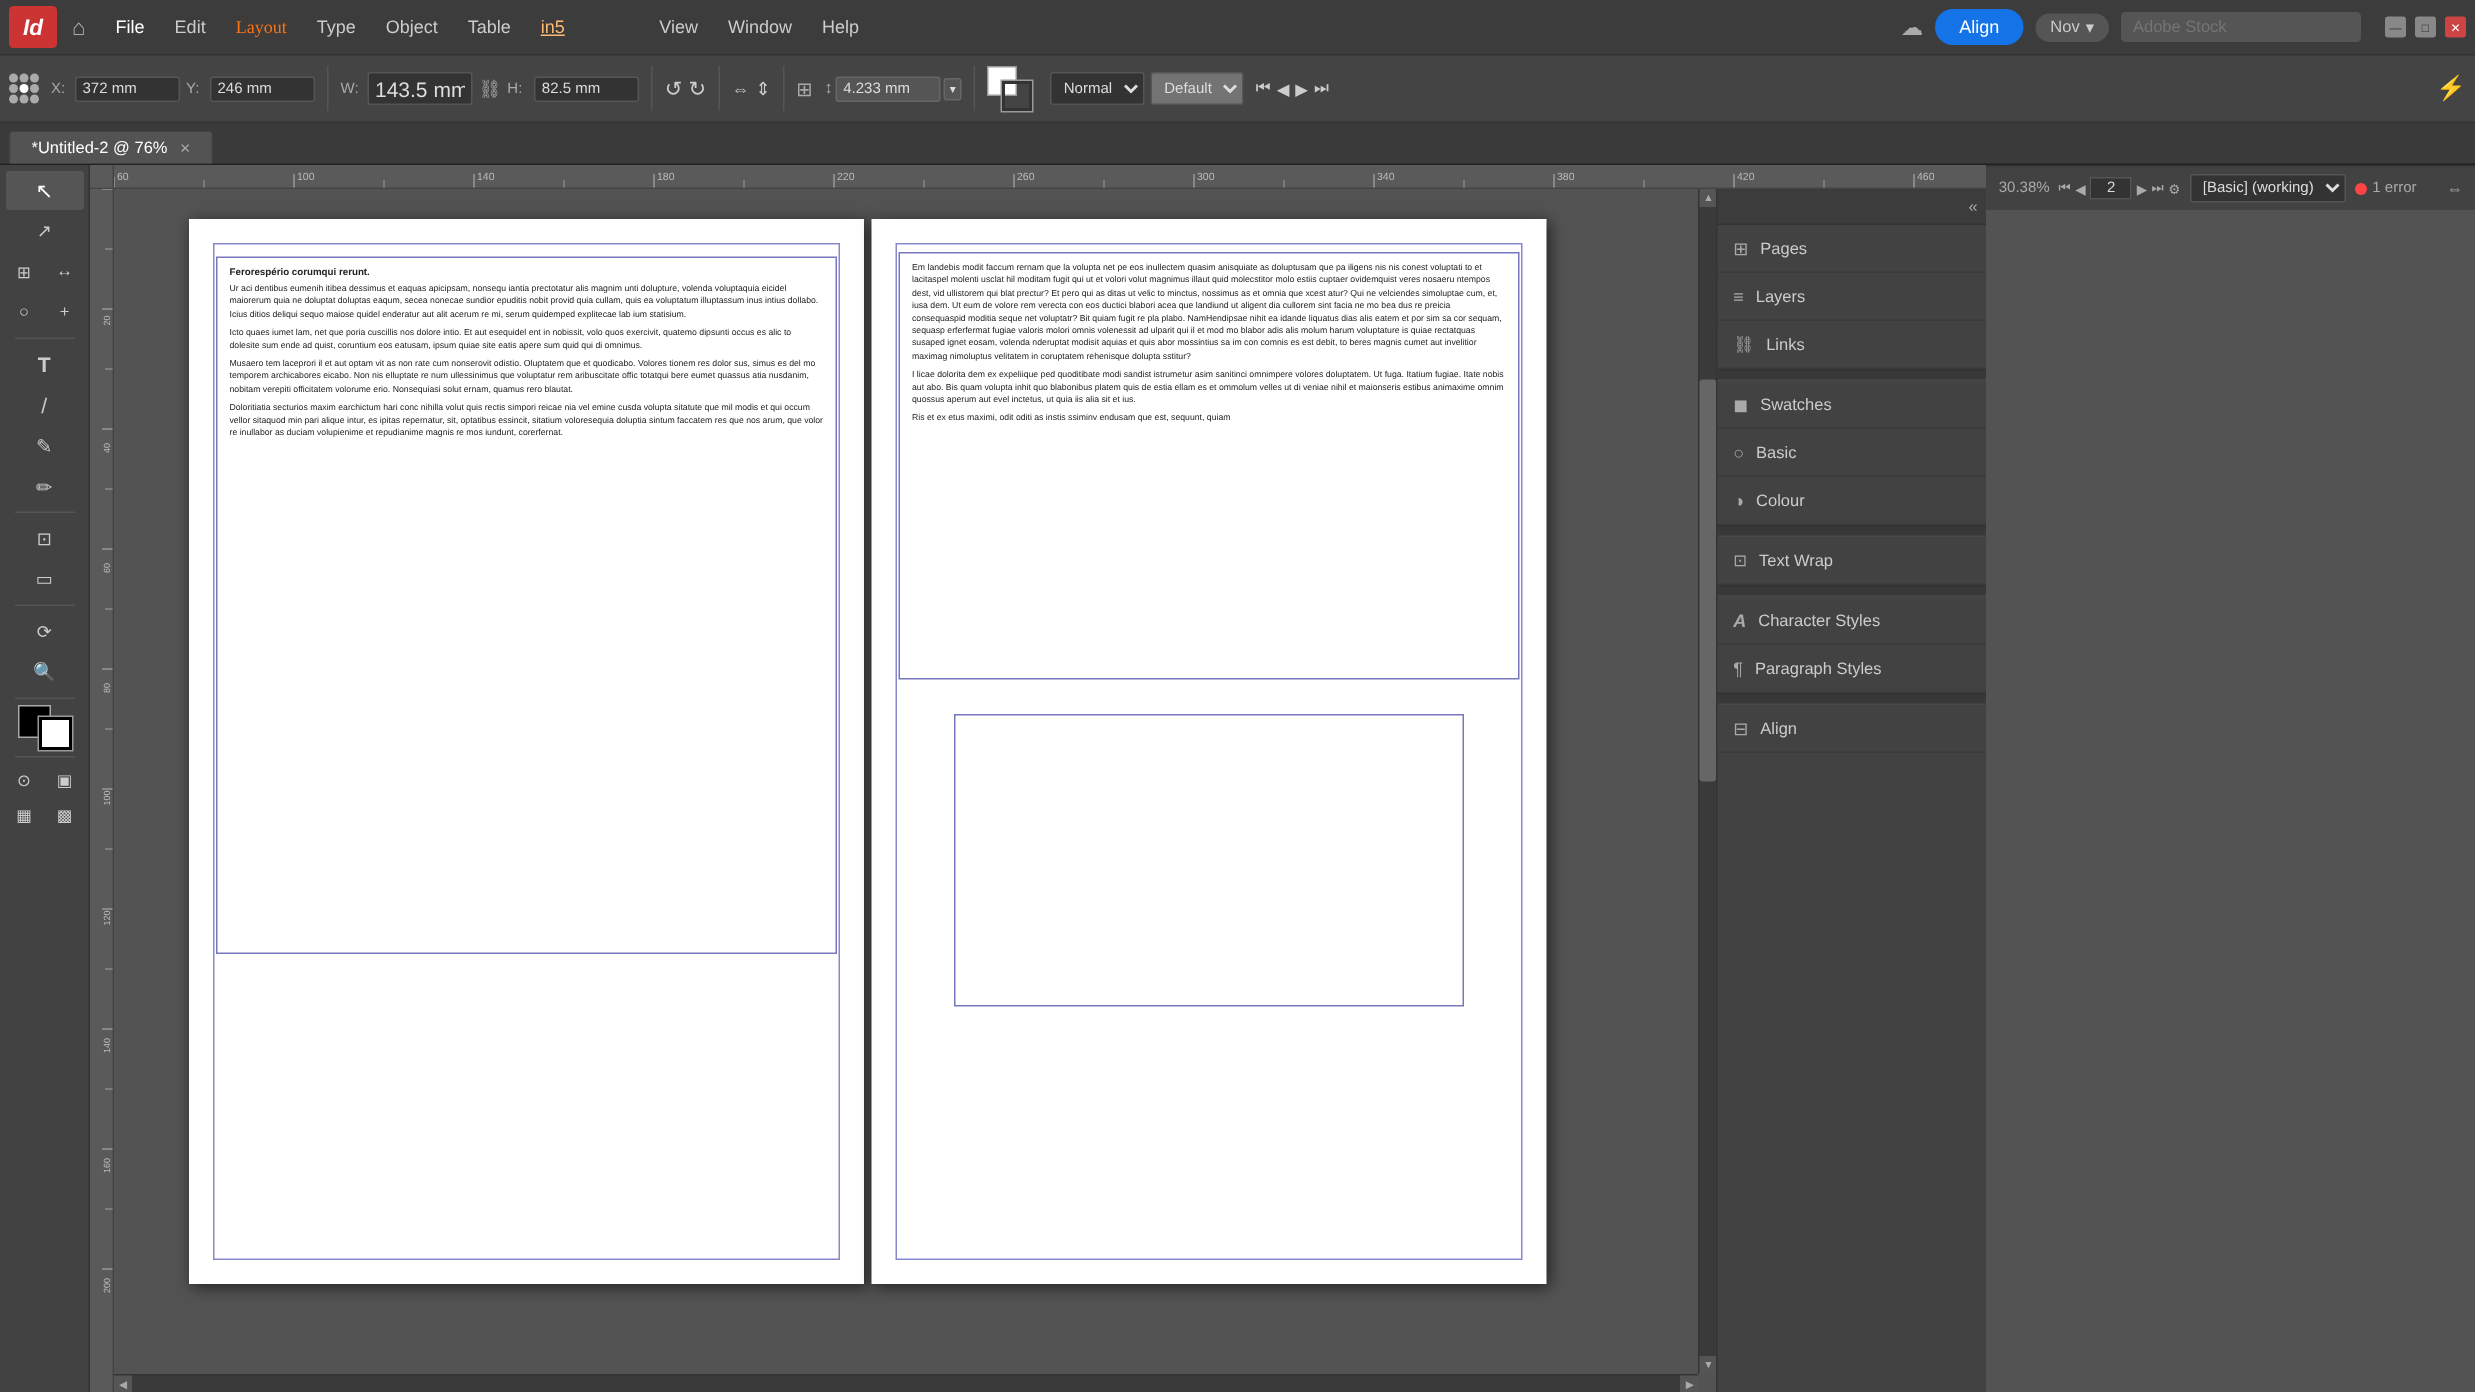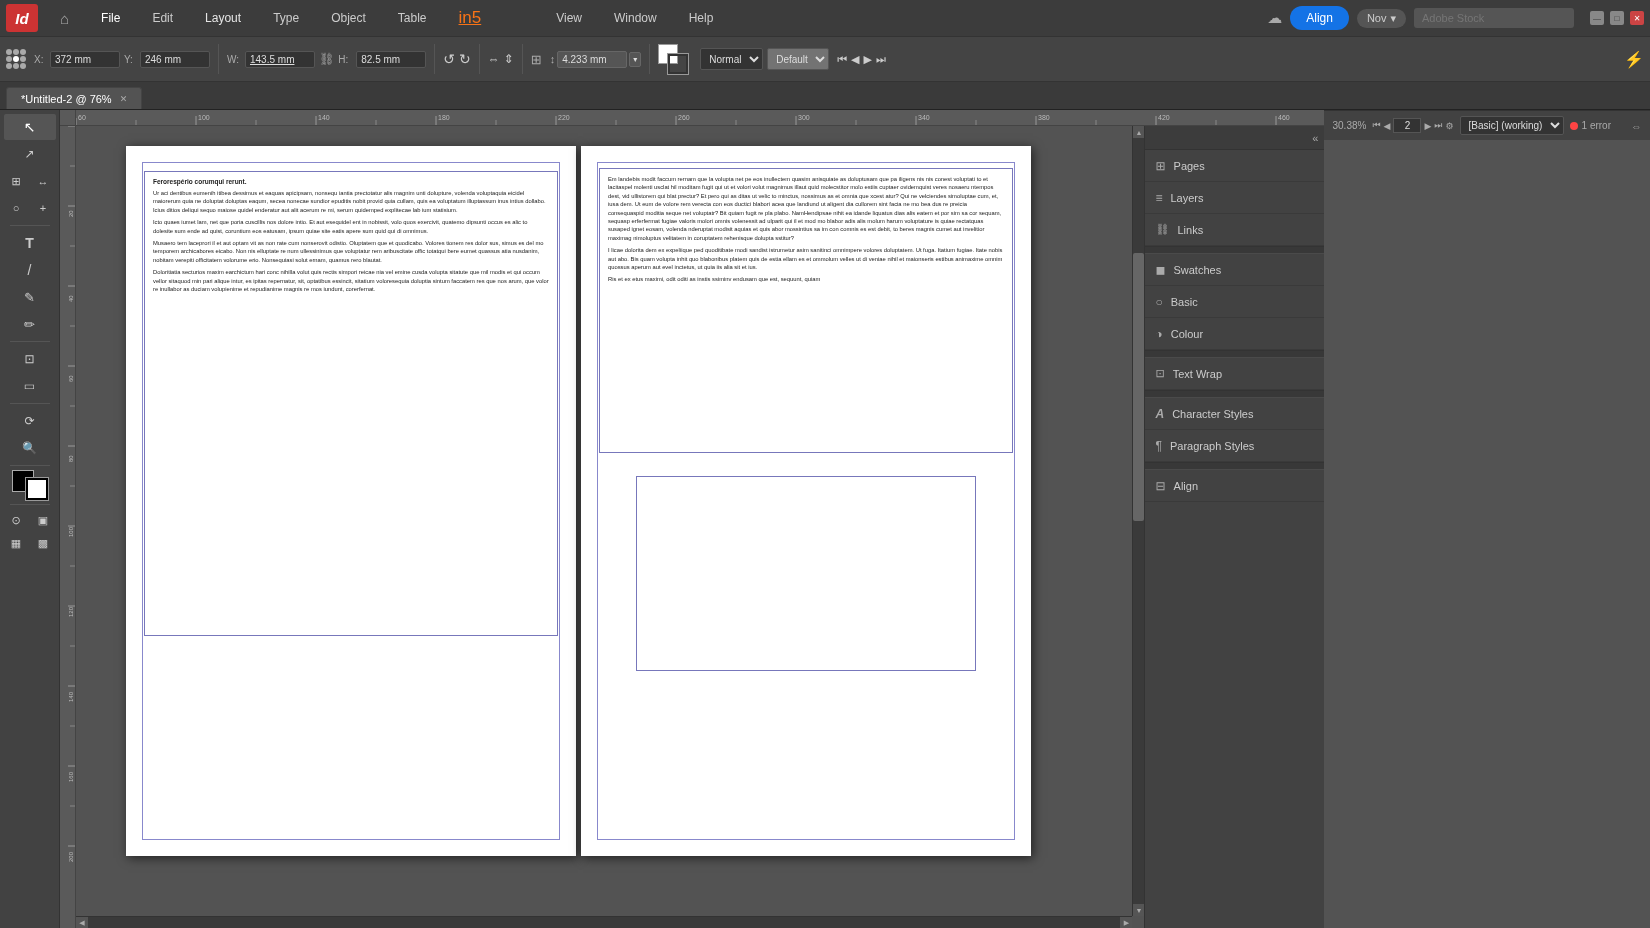--- a/index.html
+++ b/index.html
@@ -5,31 +5,31 @@
     * { margin: 0; padding: 0; box-sizing: border-box; }
     body { width: 1650px; height: 928px; overflow: hidden; font-family: 'Segoe UI', Arial, sans-serif; font-size: 11px; background: #535353; }
     .menu-item { padding: 4px 10px; cursor: pointer; border-radius: 3px; }
 
   </style>
 </head>
 <body>
 
 <div style="width:1650px; height:928px; display:flex; flex-direction:column; overflow:hidden;">
 
-  <div style="height:36px; background:#3c3c3c; display:flex; align-items:center; padding:0 6px; gap:16px;">
+  <div style="height:36px; background:#3c3c3c; display:flex; align-items:center; padding:0 6px; gap:4px;">
 
     <div style="width:32px; height:28px; background:#cc3333; border-radius:3px; display:flex; align-items:center; justify-content:center; color:white; font-weight:bold; font-size:15px; font-style:italic; margin-right:6px; flex-shrink:0;">Id</div>
     <div style="color:#aaa; font-size:15px; margin-right:8px; cursor:pointer;">⌂</div>
     <div class="menu-item" style="color:#ffffff; font-size:12px; padding:4px 8px; cursor:pointer;">File</div>
     <div class="menu-item" style="color:#ccc; font-size:12px; padding:4px 8px; cursor:pointer;">Edit</div>
-    <div class="menu-item" style="color:#e5e5e5; font-size:12px; padding:4px 8px; cursor:pointer;">Layout</div>
+    <div class="menu-item" style="color:#f97316; font-size:12px; padding:4px 8px; cursor:pointer;font-family:Liberation Serif, serif;">Layout</div>
     <div class="menu-item" style="color:#ccc; font-size:12px; padding:4px 8px; cursor:pointer;">Type</div>
     <div class="menu-item" style="color:#ccc; font-size:12px; padding:4px 8px; cursor:pointer;">Object</div>
     <div class="menu-item" style="color:#ccc; font-size:12px; padding:4px 8px; cursor:pointer;">Table</div>
-    <div class="menu-item" style="color:#f97316; font-size:17px; padding:4px 8px; cursor:pointer;text-decoration:underline;">in5</div>
+    <div class="menu-item" style="color:#fdba74; font-size:12px; padding:4px 8px; cursor:pointer;text-decoration:underline;">in5</div>
     <div class="menu-item" style="color:#ccc; font-size:12px; padding:4px 8px; cursor:pointer;margin-left:43px;">View</div>
     <div class="menu-item" style="color:#ccc; font-size:12px; padding:4px 8px; cursor:pointer;">Window</div>
     <div class="menu-item" style="color:#ccc; font-size:12px; padding:4px 8px; cursor:pointer;">Help</div>
 
     <div style="margin-left:auto; display:flex; align-items:center; gap:8px;">
       <button style="background:none; border:none; color:#aaa; font-size:15px; cursor:pointer;">☁</button>
       <button style="background:#1473e6; color:white; border:none; padding:5px 16px; border-radius:14px; cursor:pointer; font-size:12px;">Align</button>
       <div style="background:#555; color:#ccc; padding:3px 10px; border-radius:10px; font-size:11px; cursor:pointer; display:flex; align-items:center; gap:4px;">
         <span>Nov</span>
           <span>▾</span>
@@ -63,21 +63,21 @@
     </div>
     <div style="display:flex; align-items:center; gap:2px;">
       <span style="color:#aaa; font-size:10px; width:14px;">Y:</span>
       <input type="text" style="background: rgb(51, 51, 51); border: 1px solid rgb(85, 85, 85); color: rgb(221, 221, 221); padding: 2px 4px; border-radius: 2px; font-size: 10px; width: 70px;" value="246 mm">
     </div>
 
     <div style="width:1px;height:30px;background:#555;margin:0 4px;"></div>
 
     <div style="display:flex; align-items:center; gap:2px;">
       <span style="color:#aaa; font-size:10px; width:16px;">W:</span>
-      <input type="text" style="background: rgb(51, 51, 51); border: 1px solid rgb(85, 85, 85); color: rgb(221, 221, 221); padding: 2px 4px; border-radius: 2px; font-size: 10px; width: 70px; text-decoration: underline;" value="143.5 mm">
+      <input type="text" style="background: rgb(51, 51, 51); border: 1px solid rgb(85, 85, 85); color: rgb(221, 221, 221); padding: 2px 4px; border-radius: 2px; font-size: 14px; width: 70px;" value="143.5 mm">
     </div>
     <div style="color:#aaa;font-size:12px;cursor:pointer;">⛓</div>
     <div style="display:flex; align-items:center; gap:2px;">
       <span style="color:#aaa; font-size:10px; width:16px;">H:</span>
       <input type="text" style="background: rgb(51, 51, 51); border: 1px solid rgb(85, 85, 85); color: rgb(221, 221, 221); padding: 2px 4px; border-radius: 2px; font-size: 10px; width: 70px;" value="82.5 mm">
     </div>
 
     <div style="width:1px;height:30px;background:#555;margin:0 4px;"></div>
 
     <button style="background:none;border:none;color:#ccc;cursor:pointer;font-size:14px;">↺</button>

